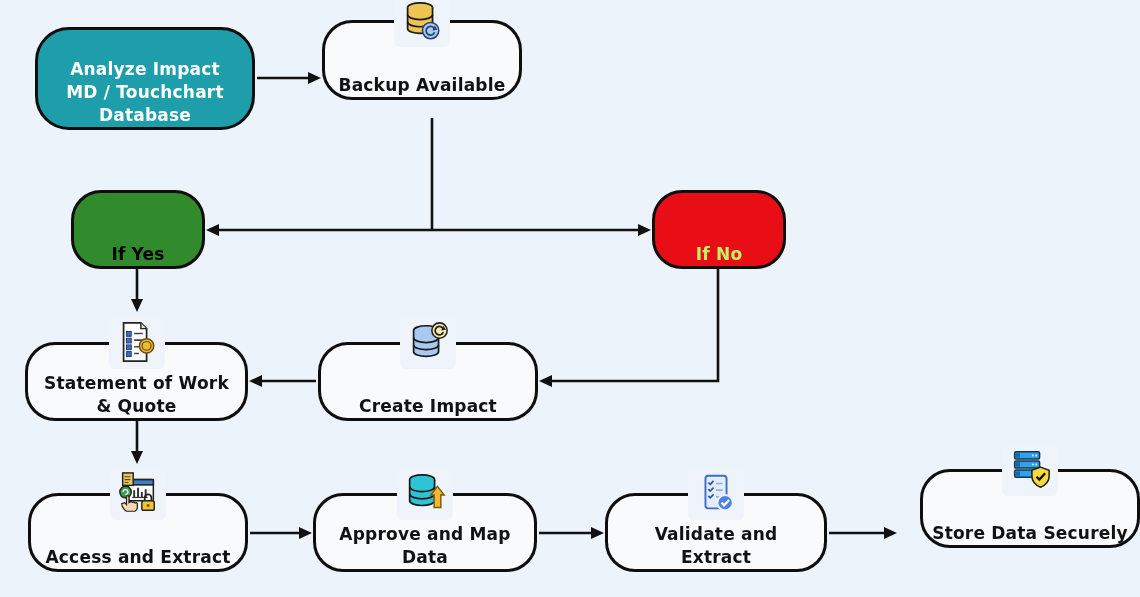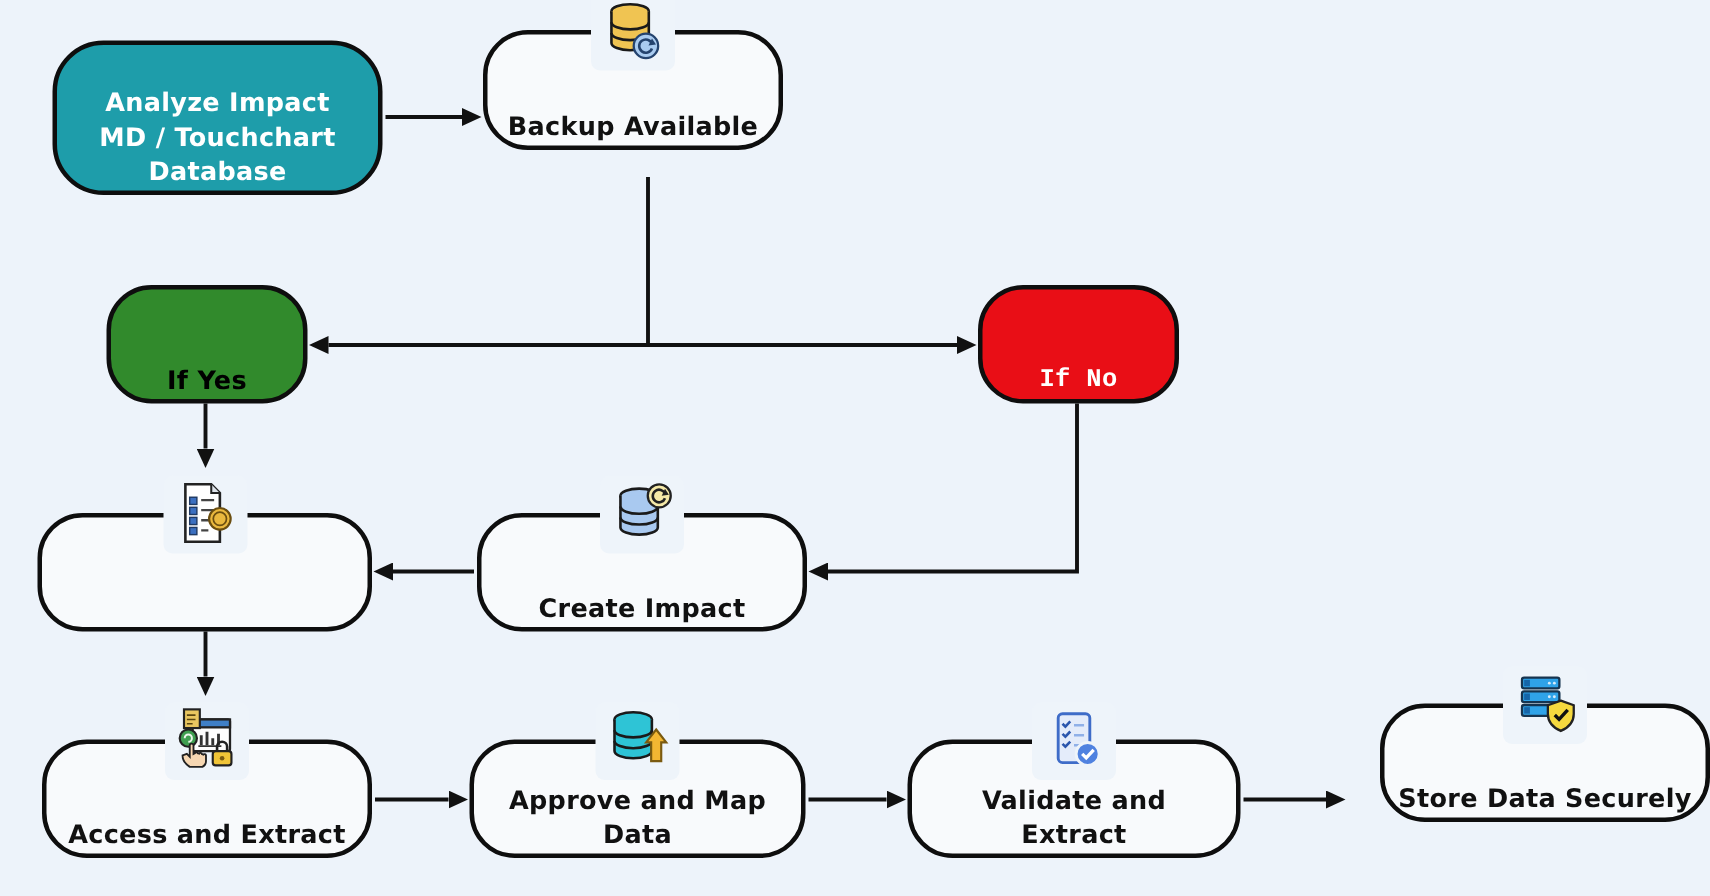--- a/index.html
+++ b/index.html
@@ -15,21 +15,21 @@
   }
   .node .label{
     font-weight:700;font-size:17px;line-height:1.35;color:#111;
     white-space:pre-line;letter-spacing:.2px;padding:0 8px;
   }
   .node.teal{background:#1e9daa;border-radius:34px;}
   .node.teal .label{color:#ffffff;}
   .node.green{background:#318a2c;}
   .node.green .label{color:#000000;}
   .node.red{background:#e90e16;}
-  .node.red .label{color:#ffffff;font-family:Liberation Mono, monospace;}
+  .node.red .label{color:#bef264;}
   .icon-chip{
     position:absolute;top:-28px;left:50%;transform:translateX(-50%);
     width:56px;height:52px;display:flex;align-items:center;justify-content:center;
     background:#eef4fa;border-radius:6px;
   }
   .icon-chip svg{width:46px;height:46px;display:block;}
 </style>
 </head>
 <body>
 
@@ -95,20 +95,22 @@
           <rect x="13" y="12" width="5" height="5"></rect>
           <rect x="13" y="19" width="5" height="5"></rect>
           <rect x="13" y="26" width="5" height="5"></rect>
           <rect x="13" y="33" width="5" height="5"></rect>
         </g>
         <path d="M21,14 H30 M21,21 H30 M21,28 H30 M21,35 H26" stroke="#444" stroke-width="1.6"></path>
         <circle cx="34" cy="27" r="7.5" fill="#eab83e" stroke="#6b4e10" stroke-width="1.5"></circle>
         <circle cx="34" cy="27" r="4.6" fill="none" stroke="#6b4e10" stroke-width="1.2"></circle>
       </svg>
     </span>
+    <span class="label">Statement of Work
+&amp; Quote</span>
   </div>
 
   <div class="node" style="left:318px;top:342px;width:220px;height:79px;">
     <span class="icon-chip">
       <svg viewBox="0 0 48 48">
         <ellipse cx="22" cy="11" rx="13" ry="5" fill="#a9c9f0" stroke="#1a1a1a" stroke-width="1.8"></ellipse>
         <path d="M9,11 V33 A13,5 0 0 0 35,33 V11" fill="#a9c9f0" stroke="#1a1a1a" stroke-width="1.8"></path>
         <path d="M9,18.5 A13,5 0 0 0 35,18.5 M9,26 A13,5 0 0 0 35,26" fill="none" stroke="#1a1a1a" stroke-width="1.8"></path>
         <g transform="translate(36,11)">
           <circle r="8" fill="#f5e9a8" stroke="#222" stroke-width="1.6"></circle>

